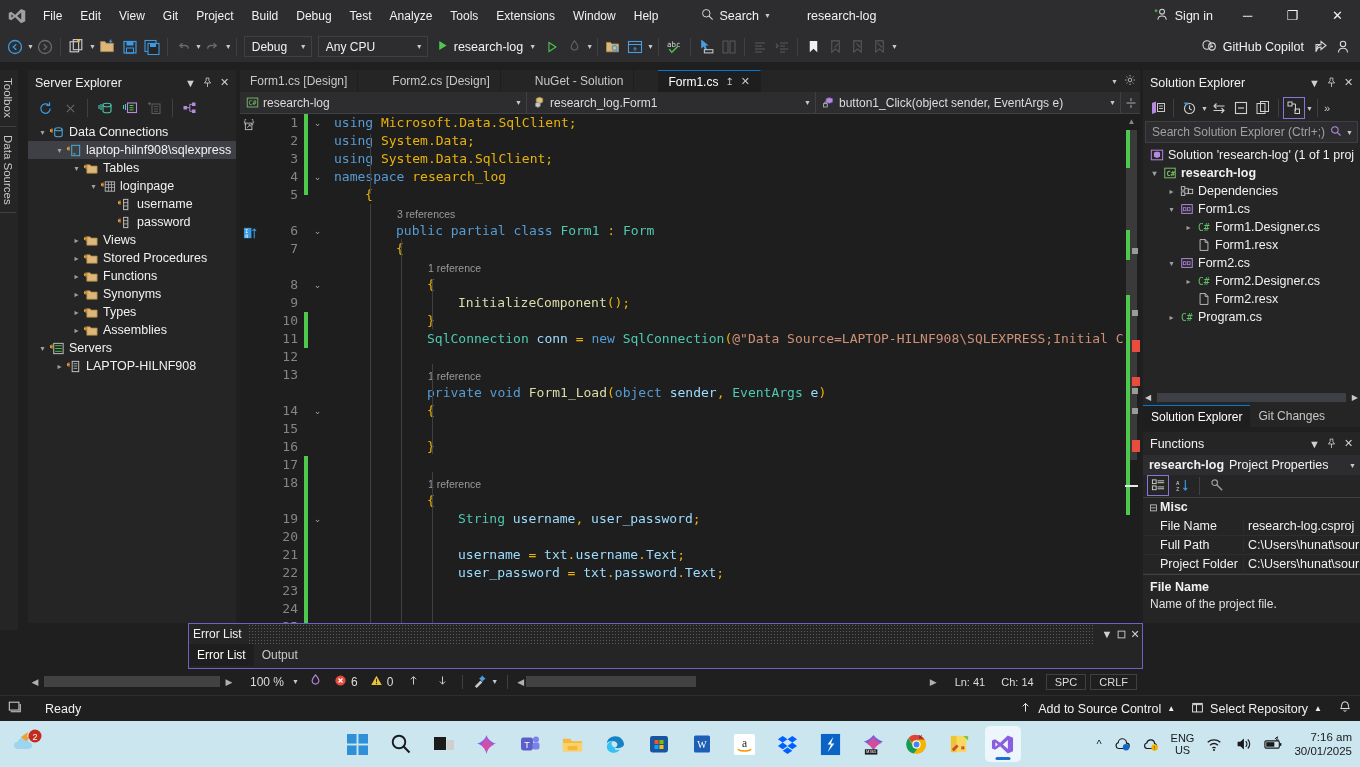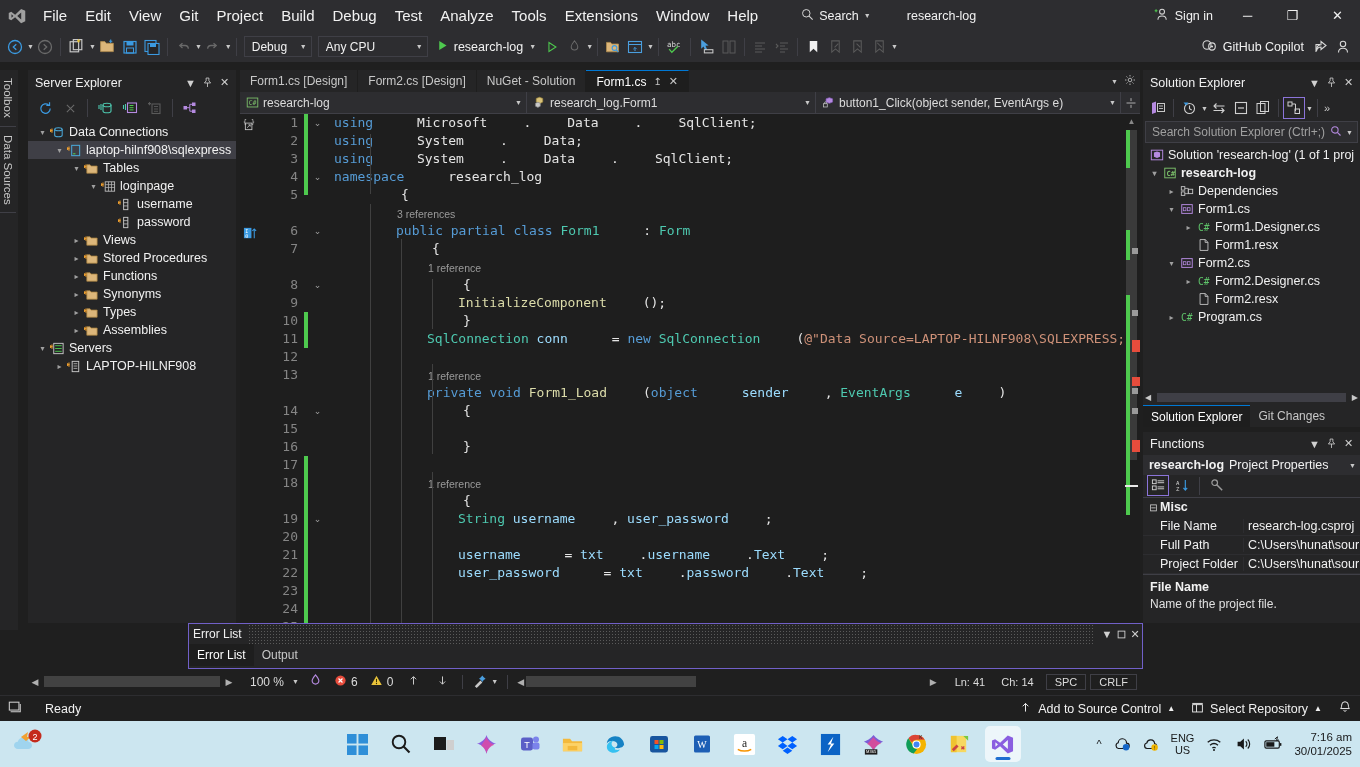--- a/index.html
+++ b/index.html
@@ -14,21 +14,21 @@
   .app { position: relative; width:1360px; height:767px; background:#1f1f1f; }
 
   
   .menubar {
     position:absolute; left:0; top:0; width:1360px; height:31px;
     background:#2d2d30; display:flex; align-items:center;
   }
   .vs-logo { width:34px; height:31px; display:flex; align-items:center; justify-content:center; }
   .vs-logo svg { display:block; }
   .menu-item {
-    padding:5px 9px; font-size:15px; color:#f1f1f1; cursor:default; white-space:nowrap;
+    padding:5px 9px; font-size:12px; color:#f1f1f1; cursor:default; white-space:nowrap;
   }
   .search-box {
     display:flex; align-items:center; gap:5px; margin-left:26px; padding:3px 8px;
     color:#f1f1f1; font-size:12.5px;
   }
   .search-box .caret { font-size:7px; color:#c8c8c8; }
   .menubar-title { margin-left:28px; font-size:12.5px; color:#f1f1f1; }
   .menubar-right { margin-left:auto; display:flex; align-items:center; height:31px; }
   .signin { display:flex; align-items:center; gap:6px; padding:0 12px; font-size:12.5px; }
   .wbtn { width:45px; height:31px; display:flex; align-items:center; justify-content:center; font-size:13px; color:#f1f1f1; }
@@ -82,21 +82,21 @@
   }
   .tnode.sel { background:#3f3f46; }
   .tarrow { width:13px; display:flex; align-items:center; justify-content:center; color:#a0a0a0; font-size:8px; }
   .ticon { width:17px; display:flex; align-items:center; justify-content:center; }
   .tlabel { padding-left:3px; }
 
   
   .editor-wrap {
     position:absolute; left:240px; top:70px; width:900px; height:553px; background:#1e1e1e;
   }
-  .tabstrip { height:22px; display:flex; align-items:stretch; background:#252526; position:relative; }
+  .tabstrip { height:22px; display:flex; align-items:stretch; background:#252526; position:relative;gap:24px; }
   .etab {
     display:flex; align-items:center; padding:0 10px; font-size:12px; color:#c8c8c8;
     background:#252526; border-right:1px solid #1e1e1e; white-space:nowrap;
   }
   .etab.active { background:#1e1e1e; color:#ffffff; border-top:1px solid #0078d4; }
   .etab .pin { margin-left:7px; font-size:10px; color:#c8c8c8; }
   .etab .x { margin-left:7px; font-size:11px; color:#c8c8c8; }
   .tabstrip-right { margin-left:auto; display:flex; align-items:center; padding-right:4px; gap:6px; color:#c8c8c8; }
 
   .navbar2 {
@@ -122,21 +122,21 @@
   .cl {
     height:18px; line-height:18px; font-family:"DejaVu Sans Mono", monospace; font-size:13px;
     white-space:pre; color:#d4d4d4;
   }
   .cl.ref { font-family:"Liberation Sans", sans-serif; font-size:10.5px; color:#9a9a9a; height:18px; line-height:20px; }
   .k  { color:#569cd6; }   
   .t  { color:#4ec9b0; }   
   .s  { color:#ce9178; }   
   .m  { color:#dcdcaa; }   
   .v  { color:#9cdcfe; }   
-  .p  { color:#e5e5e5;margin-left:36px; }
+  .p  { color:#eab308; }
   .guide { position:absolute; width:1px; background:#404040; }
   .cg { position:absolute; width:4px; background:#4ec94e; left:0; }
 
   .vscroll {
     position:absolute; right:0; top:0; width:17px; height:509px; background:#1e1e1e;
   }
   .vscroll .track { position:absolute; left:3px; top:16px; width:11px; bottom:0; }
 
   
   .sol-exp {

